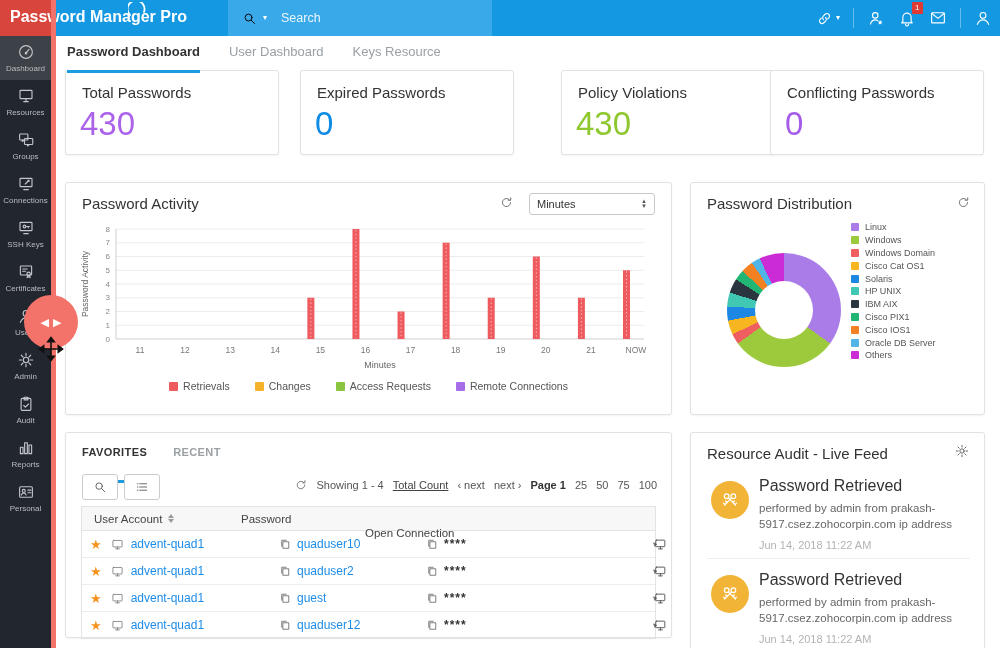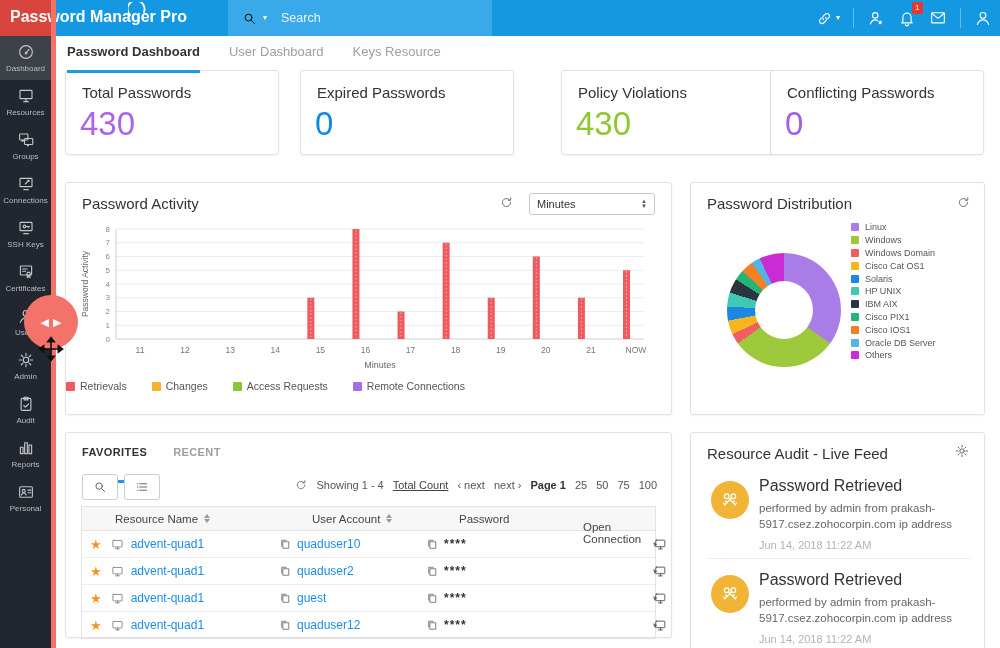--- a/index.html
+++ b/index.html
@@ -45,21 +45,21 @@
   .panel{position:absolute;background:#fff;border:1px solid #e2e2e2;border-radius:3px;
          box-shadow:0 1px 2px rgba(0,0,0,.05);box-sizing:border-box;}
   .panel-title{position:absolute;left:16px;top:12px;font-size:15px;color:#333;}
   .refresh{color:#555;cursor:pointer;}
   
   .sel{position:absolute;right:16px;top:10px;width:126px;height:22px;border:1px solid #c9c9c9;border-radius:3px;
        font-size:11px;color:#333;display:flex;align-items:center;justify-content:space-between;
        padding:0 7px;box-sizing:border-box;cursor:pointer;background:#fff;}
   .sel-car{display:flex;flex-direction:column;font-size:6px;color:#555;line-height:.9;}
   .act-refresh{position:absolute;right:158px;top:13px;}
-  .act-legend{position:absolute;left:0;right:0;top:197px;display:flex;
+  .act-legend{position:absolute;left:0;right:0;top:197px;display:flex;justify-content:center;
               gap:25px;font-size:10.5px;color:#555;align-items:center;}
   .lg-box{display:inline-block;width:9px;height:9px;border-radius:1px;margin-right:5px;vertical-align:-1px;}
   
   .donut{position:absolute;left:36px;top:70px;width:114px;height:114px;border-radius:50%;}
   .donut::after{content:"";position:absolute;left:28px;top:28px;width:58px;height:58px;border-radius:50%;background:#fff;}
   .dist-legend{position:absolute;left:160px;top:38px;}
   .dl-row{display:flex;align-items:center;gap:6px;height:12.8px;font-size:9px;color:#555;}
   .dl-box{width:8px;height:8px;border-radius:1px;flex:0 0 8px;}
   
   .fav-tabs{position:absolute;left:16px;top:13px;display:flex;gap:26px;font-size:11px;font-weight:bold;letter-spacing:.4px;}
@@ -451,27 +451,20 @@
       <b>Page 1</b>
       <span id="page-sizes" style="display:flex;gap:9px;">
           <span class="pg">25</span>
           <span class="pg">50</span>
           <span class="pg">75</span>
           <span class="pg">100</span>
         </span>
     </div>
     <div class="tbl">
       <div class="thead">
-        <div class="c1" style="padding-left:33px;">
-          <span>Resource Name</span>
-            <span class="sort">
-              <i class="up"></i>
-              <i class="dn"></i>
-            </span>
-        </div>
         <div class="c2" style="padding-left:12px;box-sizing:border-box;">
           <span>User Account</span>
             <span class="sort">
               <i class="up"></i>
               <i class="dn"></i>
             </span>
         </div>
         <div class="c3" style="padding-left:14px;box-sizing:border-box;">
           <span>Password</span>
         </div>

